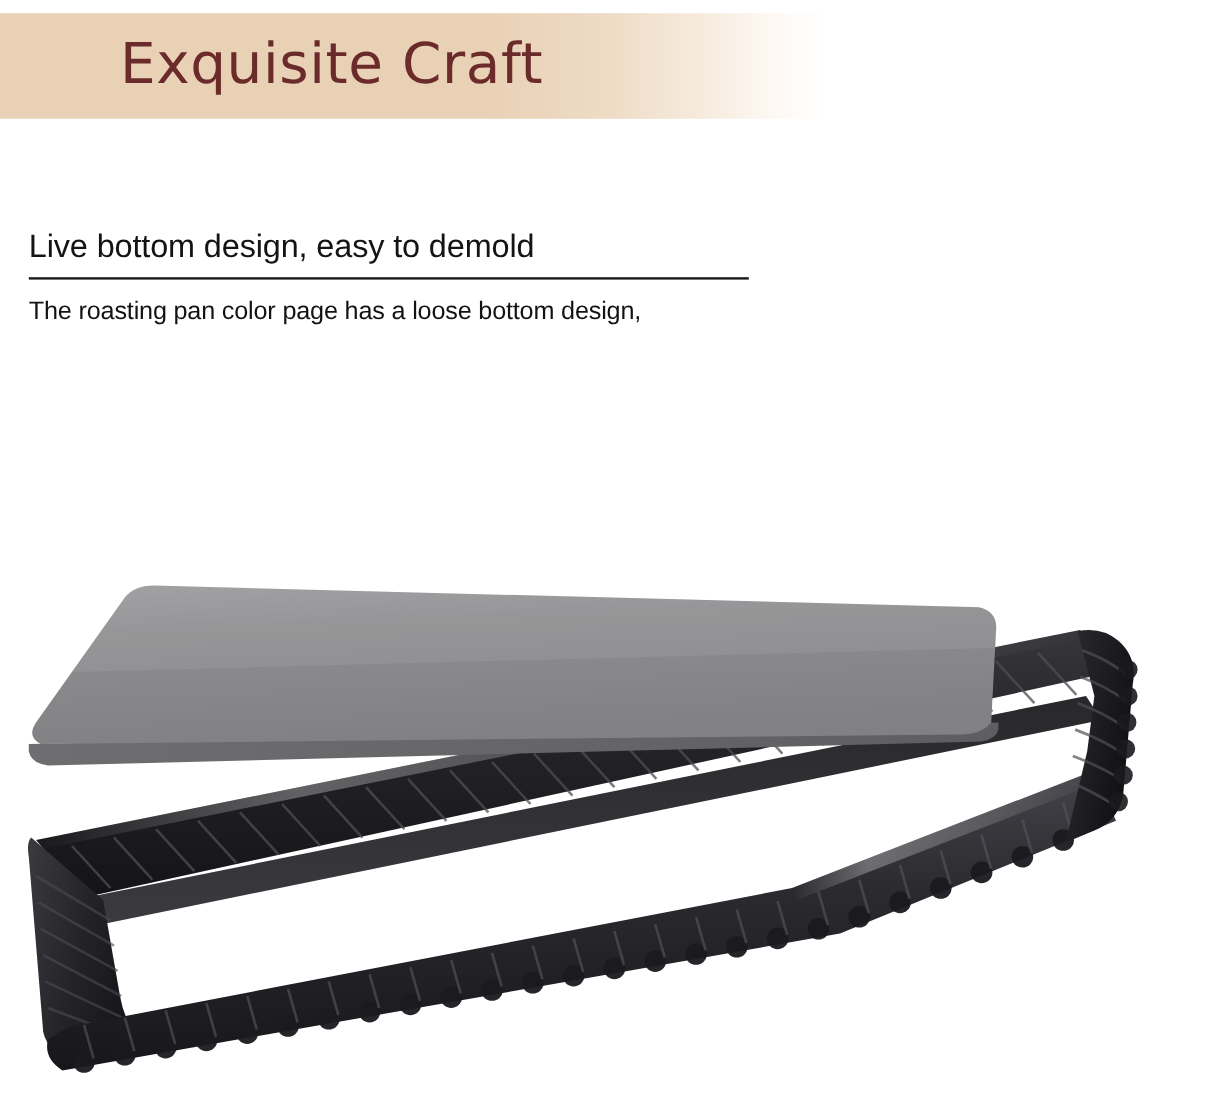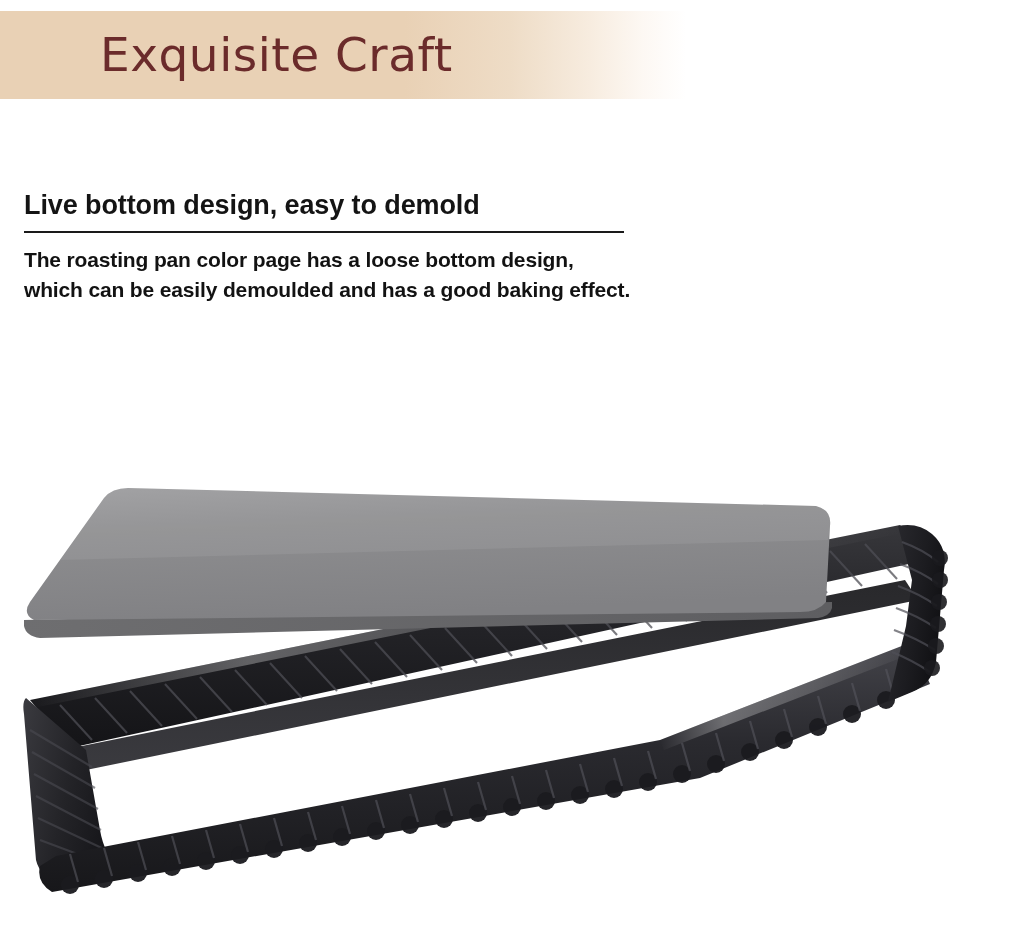--- a/index.html
+++ b/index.html
@@ -49,38 +49,38 @@
   
   #text-block {
     position: absolute;
     left: 24px;
     top: 190px;
     width: 920px;
   }
   #headline {
     font-family: "Liberation Sans", sans-serif;
     font-size: 27px;
-    font-weight: bold;
+    font-weight: normal;
     color: #141414;
     letter-spacing: -0.1px;
     line-height: 1.15;
     white-space: nowrap;
     margin: 0;
   }
   #headline-rule {
     width: 600px;
     height: 2px;
     background: #1a1a1a;
     margin-top: 10px;
     margin-bottom: 9px;
   }
   #body-copy {
     font-family: "Liberation Sans", sans-serif;
     font-size: 21px;
-    font-weight: 700;
+    font-weight: 400;
     color: #121212;
     line-height: 1.42;
     letter-spacing: -0.15px;
     margin-top: 12px;
   }
   #body-copy .line {
     white-space: nowrap;
     display: block;
   }
 
@@ -106,21 +106,20 @@
 </div>
 
 <div id="text-block">
 
   <h2 id="headline">Live bottom design, easy to demold</h2>
 
   <div id="headline-rule"></div>
 
   <div id="body-copy">
     <span class="line">The roasting pan color page has a loose bottom design,</span>
-    <span class="line">which can be easily demoulded and has a good baking effect.</span>
   </div>
 
 </div>
 
 <div id="product-photo">
   <svg viewBox="0 0 1024 500" xmlns="http://www.w3.org/2000/svg">
     <defs>
 
       <linearGradient id="plateGrad" x1="0" y1="0" x2="0.25" y2="1">
         <stop offset="0%" stop-color="#9b9b9d"></stop>

